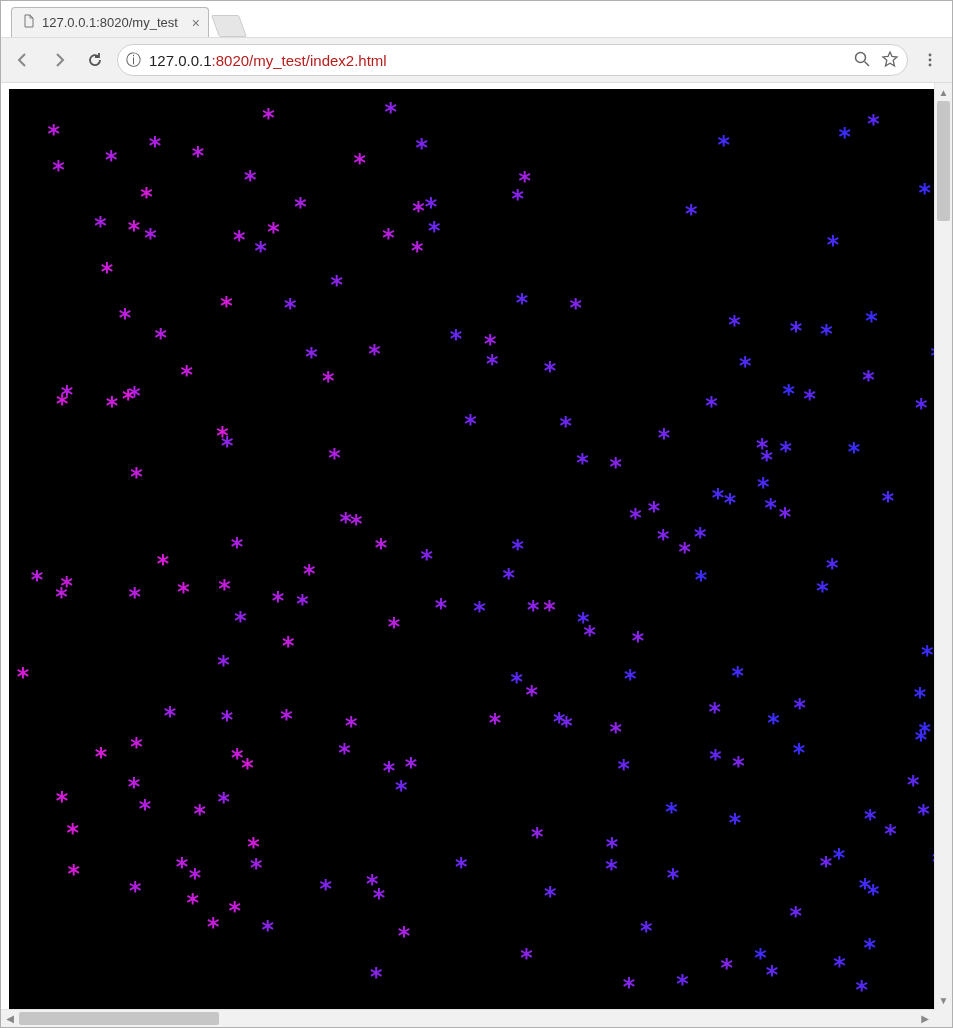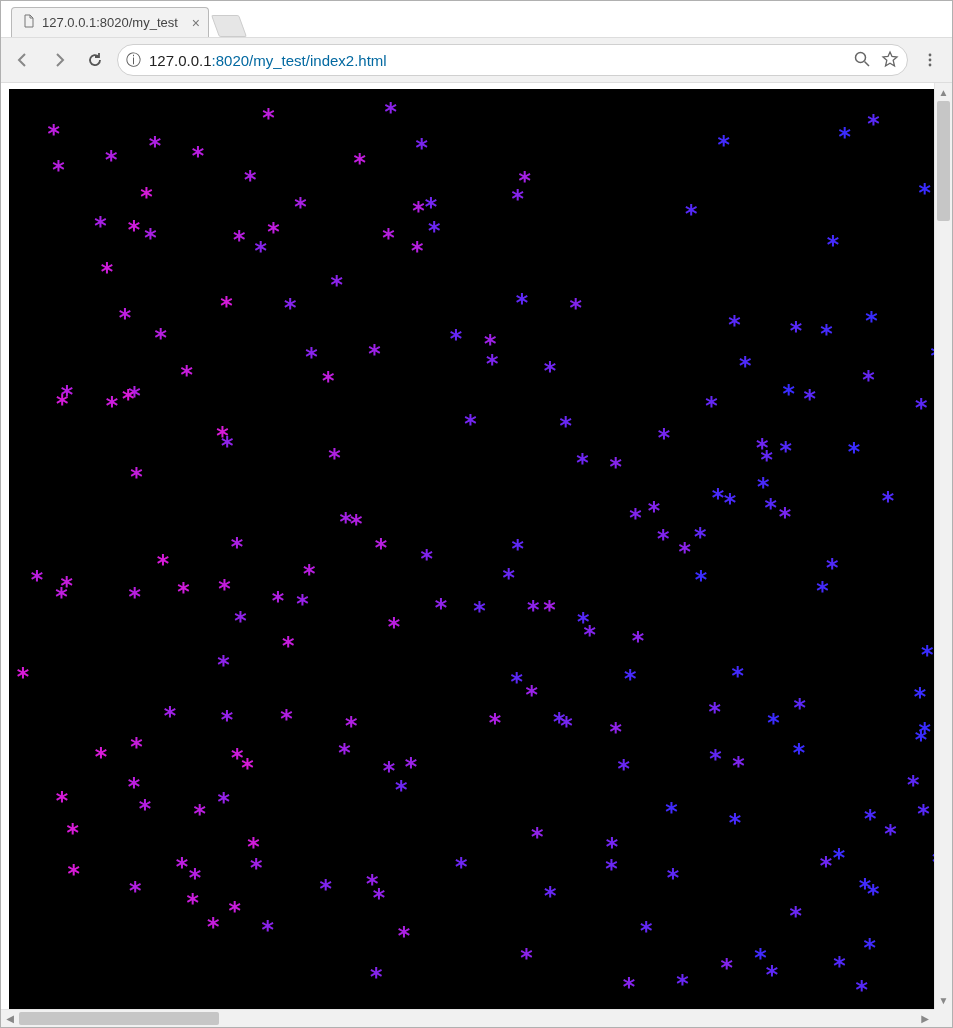--- a/index.html
+++ b/index.html
@@ -20,21 +20,21 @@
   .newtab { width: 28px; height: 22px; margin-left: 6px; background: #e6e6e6; border: 1px solid #ccc; transform: skewX(20deg); border-radius: 2px; }
 
   
   .toolbar { height: 46px; background: #f1f1f1; border-top: 1px solid #ddd; border-bottom: 1px solid #ddd; display: flex; align-items: center; padding: 0 8px; gap: 8px; }
   .navbtn { width: 28px; height: 28px; display: flex; align-items: center; justify-content: center; color: #888; }
   .navbtn.enabled { color: #555; }
   .omnibox { flex: 1; height: 32px; background: #fff; border: 1px solid #d0d0d0; border-radius: 16px; display: flex; align-items: center; padding: 0 8px; gap: 8px; font-size: 15px; color: #333; }
   .omnibox .info { color: #5a5a5a; display: flex; align-items: center; gap: 2px; }
   .omnibox .url { flex: 1; white-space: nowrap; overflow: hidden; }
   .omnibox .url .host { color: #222; }
-  .omnibox .url .port, .omnibox .url .path { color: #0369a1; }
+  .omnibox .url .port, .omnibox .url .path { color: #b91c1c; }
   .omnibox .righticons { display: flex; align-items: center; gap: 10px; color: #666; }
   .menu3 { width: 28px; height: 28px; display: flex; align-items: center; justify-content: center; color: #666; }
 
   
   .viewport { flex: 1; position: relative; background: #fff; overflow: hidden; }
   .canvas { position: absolute; left: 8px; top: 6px; right: 18px; bottom: 18px; background: #000; overflow: hidden; }
   .star { position: absolute; font-size: 24px; line-height: 1; font-weight: bold; font-family: monospace; }
 
   
   .vscroll { position: absolute; right: 0; top: 0; bottom: 18px; width: 18px; background: #f1f1f1; border-left: 1px solid #e4e4e4; }

